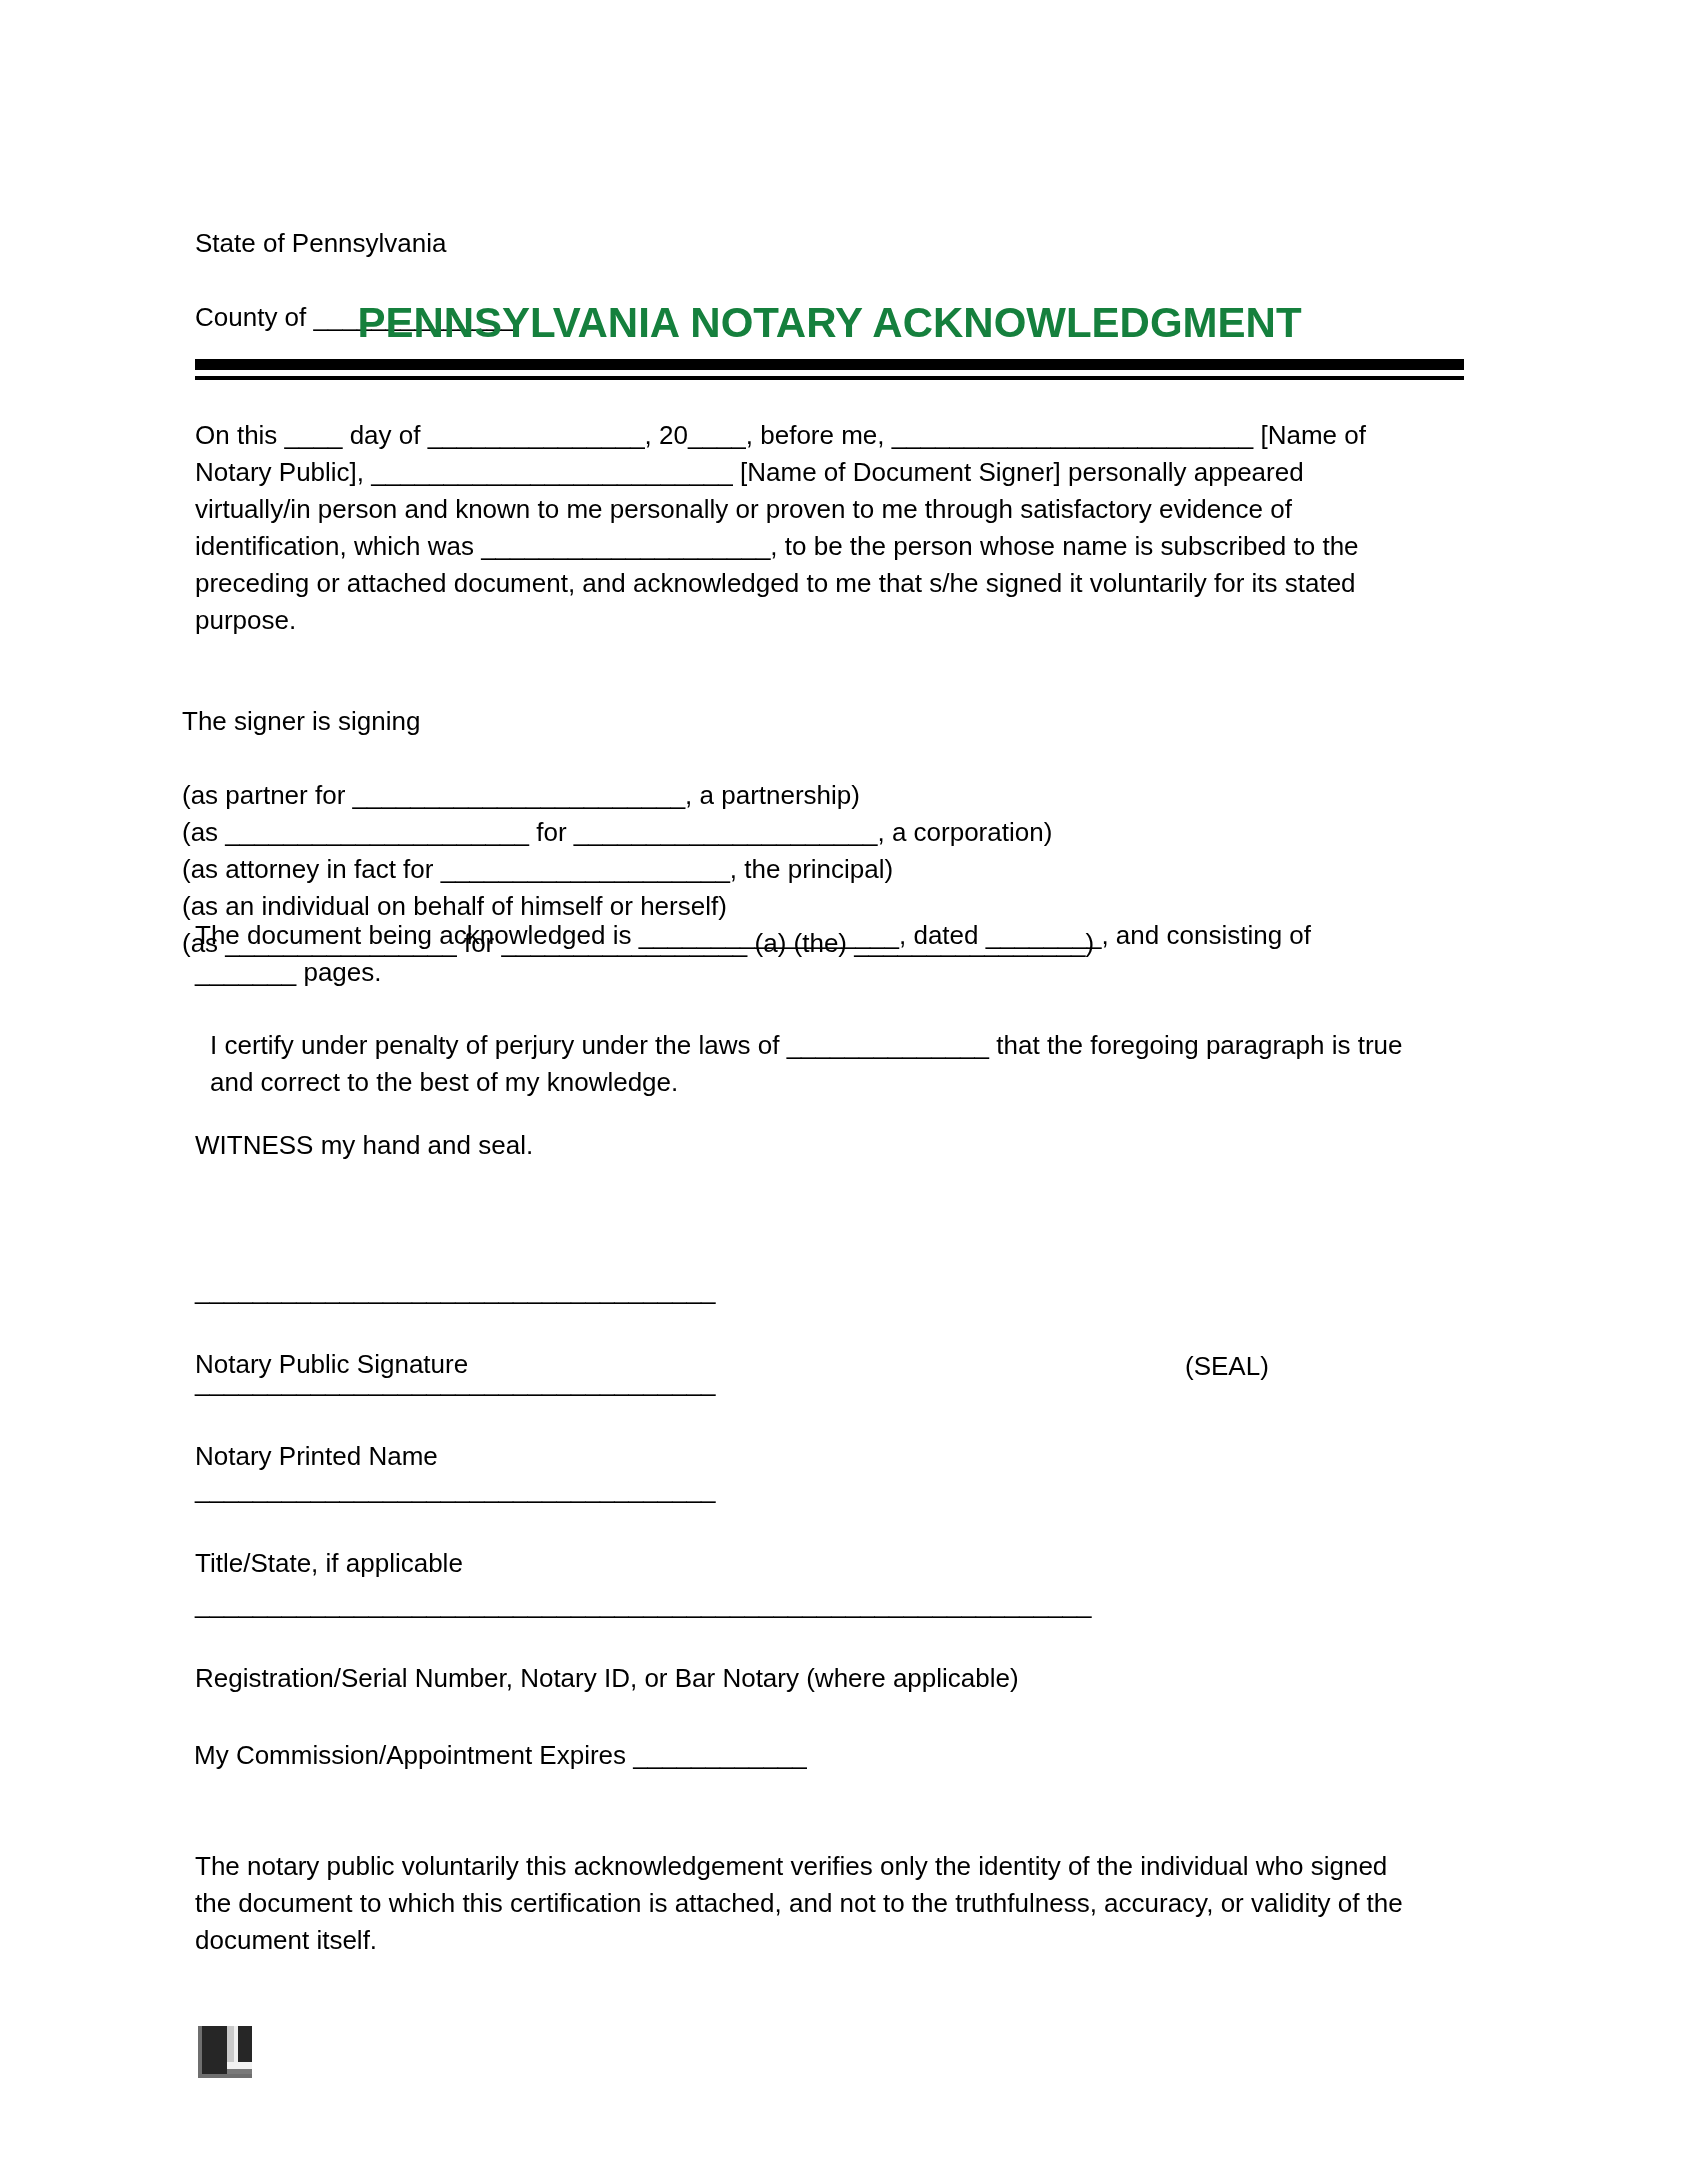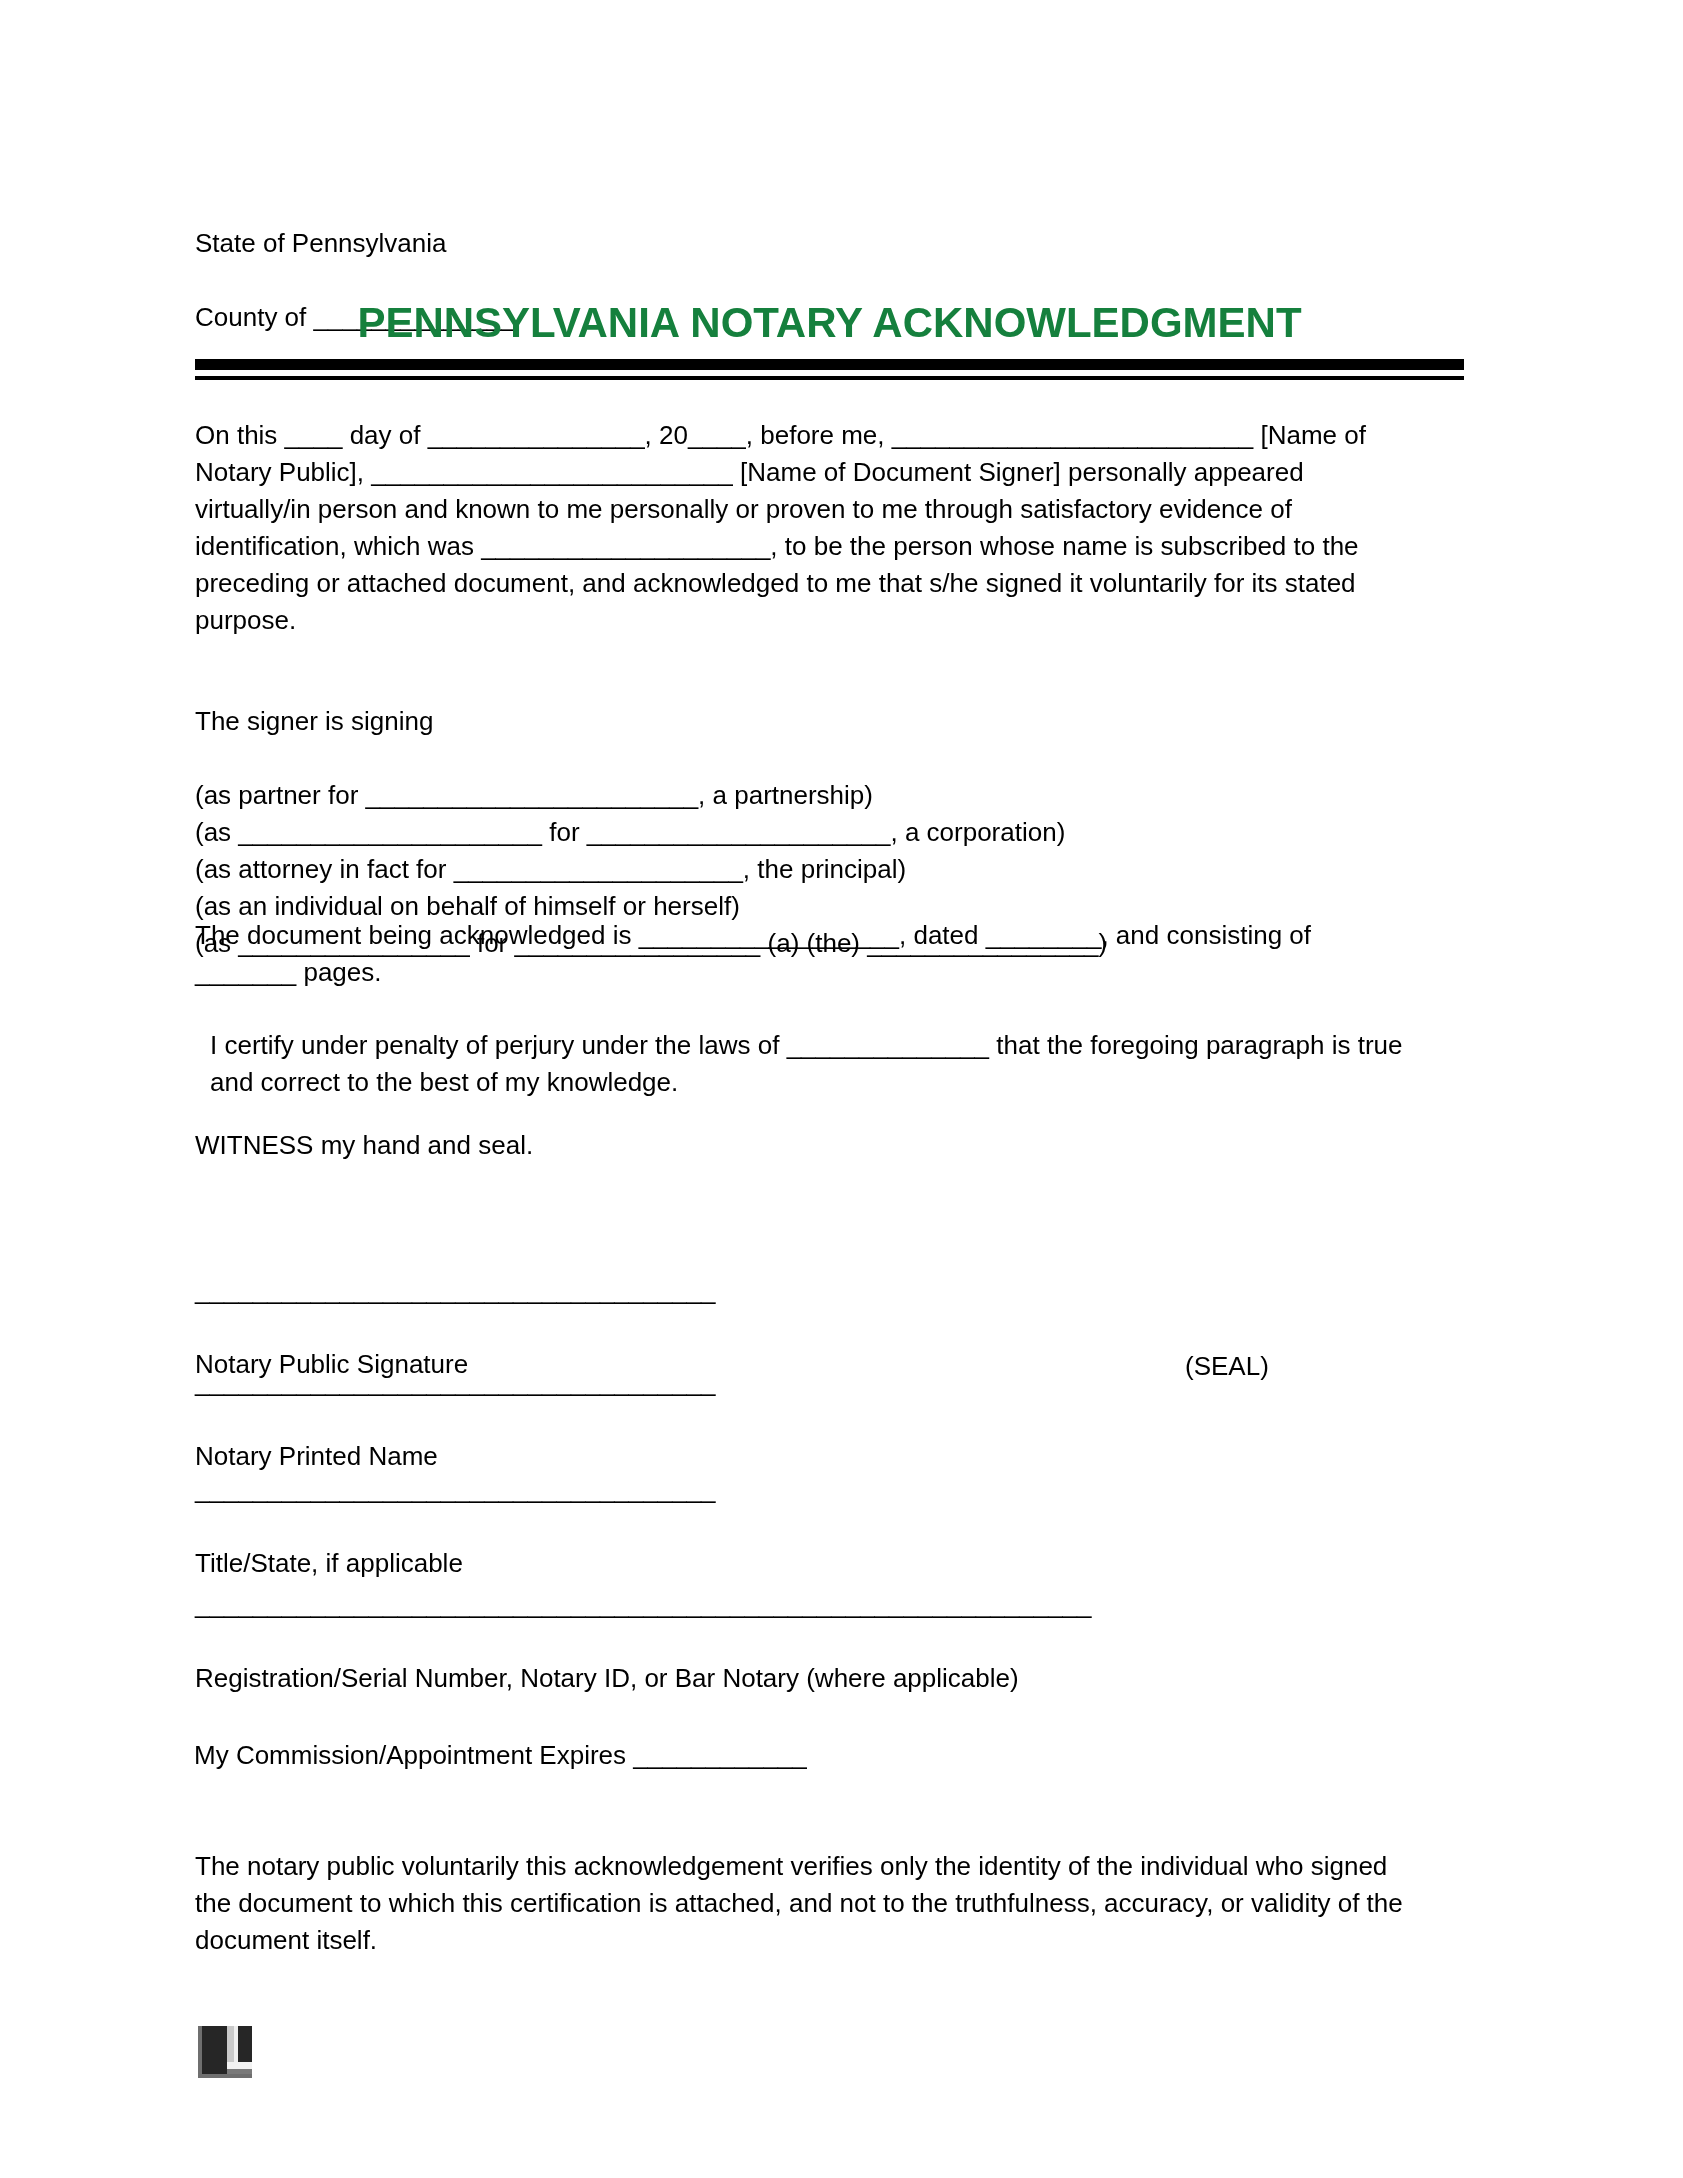--- a/index.html
+++ b/index.html
@@ -68,21 +68,21 @@
 
   <div class="abs title-rule" style="left:195px; top:359px; width:1269px;"></div>
 
   <div class="abs body-text" style="left:195px; top:417px;">On this ____ day of _______________, 20____, before me, _________________________ [Name of
 Notary Public], _________________________ [Name of Document Signer] personally appeared
 virtually/in person and known to me personally or proven to me through satisfactory evidence of
 identification, which was ____________________, to be the person whose name is subscribed to the
 preceding or attached document, and acknowledged to me that s/he signed it voluntarily for its stated
 purpose.</div>
 
-  <div class="abs body-text" style="left:195px; top:666px;">
+  <div class="abs body-text" style="left:182px; top:666px;">
     <div>The signer is signing</div>
     <div>(as partner for _______________________, a partnership)
 (as _____________________ for _____________________, a corporation)
 (as attorney in fact for ____________________, the principal)
 (as an individual on behalf of himself or herself)
 (as ________________ for _________________ (a) (the) ________________)</div>
   </div>
 
   <div class="abs body-text" style="left:195px; top:917px;">The document being acknowledged is __________________, dated ________, and consisting of
 _______ pages.</div>

